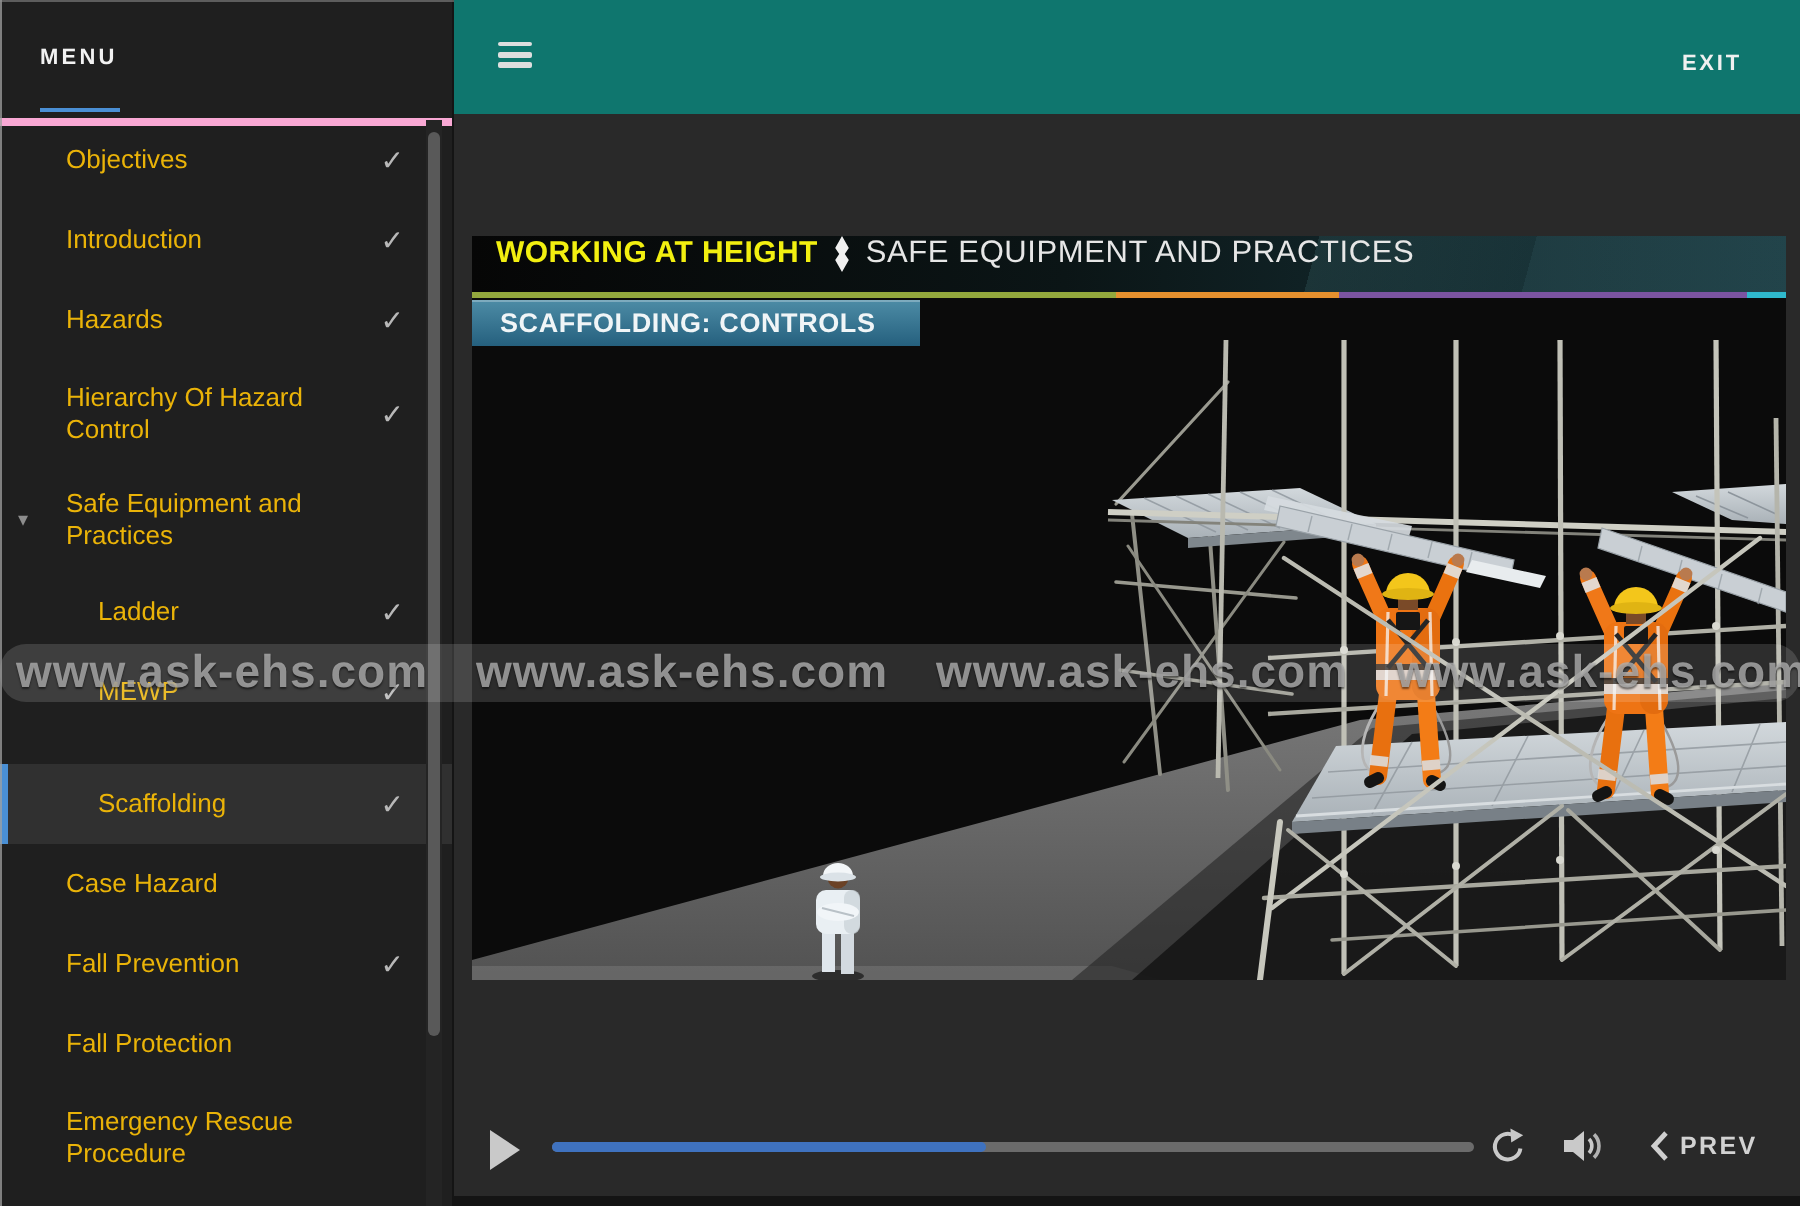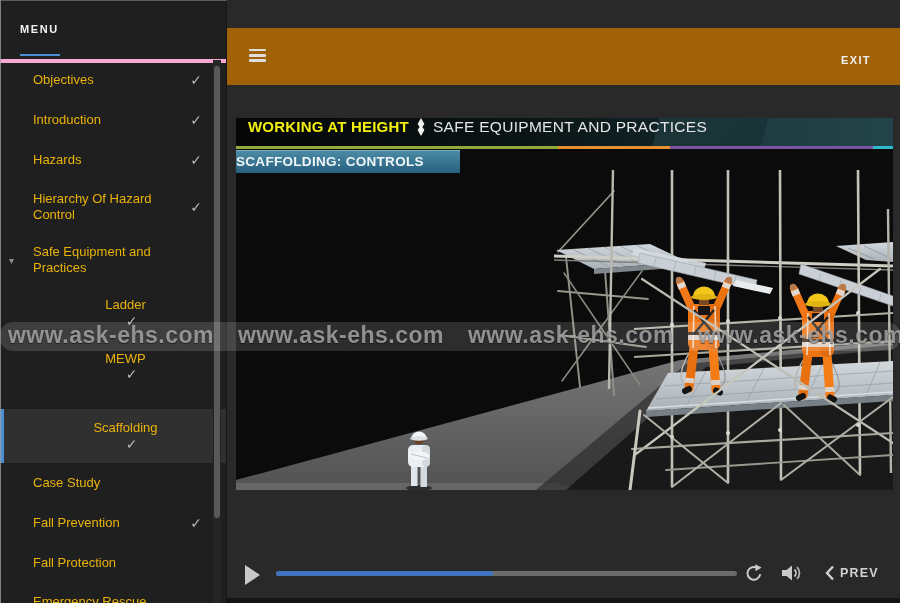--- a/index.html
+++ b/index.html
@@ -11,49 +11,49 @@
   .edge-bottom{position:absolute;left:0;bottom:0;width:100%;height:5px;background:#141414;z-index:5;}
 
   
   #sidebar{position:absolute;left:0;top:0;width:227px;height:603px;background:#1f1f1f;border-right:1px solid #141414;box-sizing:border-box;z-index:10;}
   .menu-header{position:relative;height:59px;border-bottom:4px solid #f9a8d4;}
   .menu-label{position:absolute;left:20px;top:23px;font-size:11px;font-weight:bold;letter-spacing:1.6px;color:#f2f2f2;}
   .menu-underline{position:absolute;left:20px;top:54px;width:40px;height:2px;background:var(--sel,#4a8fd4);}
   #nav{position:absolute;top:60px;left:0;right:0;bottom:0;overflow:hidden;}
   .nav-item{position:relative;box-sizing:border-box;min-height:40px;display:flex;align-items:center;justify-content:space-between;
             padding:11px 24px 11px 33px;cursor:pointer;}
-  .nav-item.lvl2{padding-left:49px;flex-direction:column;}
+  .nav-item.lvl2{padding-left:49px;}
   .nav-item.selected{background:#303030;margin-top:16px;}
   .nav-item.selected::before{content:"";position:absolute;left:0;top:0;bottom:0;width:4px;background:var(--sel,#4a8fd4);}
   .nav-label{max-width:136px;font-size:13px;line-height:15.5px;color:#eab308;}
   .nav-check{flex-shrink:0;width:16px;margin-left:8px;font-size:14px;color:#b8b8b8;text-align:right;}
   .nav-caret{position:absolute;left:9px;top:50%;transform:translateY(-50%);font-size:10px;color:#8d8d8d;}
   .sb-track{position:absolute;top:60px;bottom:0;left:213px;width:8px;background:#242424;}
   .sb-thumb{position:absolute;top:6px;left:1px;width:6px;height:452px;border-radius:3px;background:#595959;}
 
   
-  #topbar{position:absolute;left:227px;top:0;right:0;height:57px;background:#a16207;margin-top:28px;}
+  #topbar{position:absolute;left:227px;top:0;right:0;height:57px;background:#0f766e;}
   .hamburger{position:absolute;left:22px;top:21px;width:17px;height:13px;cursor:pointer;}
   .hamburger span{display:block;height:2.4px;background:#dedede;margin-bottom:2.8px;border-radius:1px;}
   .exit-btn{position:absolute;right:29px;top:26px;font-size:11px;font-weight:bold;letter-spacing:1.4px;color:#f0f0f0;cursor:pointer;}
 
   
   #slide{position:absolute;left:236px;top:118px;width:657px;z-index:8;}
   .title-band{position:relative;height:28px;display:flex;align-items:flex-start;padding-left:12px;box-sizing:border-box;
               background:linear-gradient(90deg,#060606 0%,#0b1516 45%,#12272b 72%,#183godel94%,#17343a 100%);
               background:linear-gradient(90deg,#060606 0%,#0b1516 45%,#12272b 72%,#17343a 100%);overflow:hidden;}
   .title-band::before{content:"";position:absolute;right:0;top:0;width:58%;height:100%;
               background:linear-gradient(105deg,transparent 38%,rgba(70,120,125,.22) 38%,rgba(70,120,125,.10) 66%,rgba(90,150,160,.16) 66%);}
   .title-hl{position:relative;font-size:15px;font-weight:bold;color:var(--hl,#f2ef10);letter-spacing:.2px;white-space:pre;}
   .title-sep{position:relative;margin:0 8px;display:flex;}
   .title-rest{position:relative;font-size:15.5px;color:#e6e6e6;letter-spacing:.3px;white-space:pre;}
   .accent-bar{height:3px;}
   .slide-content{position:relative;height:341px;background:#0b0b0b;overflow:hidden;}
   .subtitle-bar{position:absolute;left:0;top:1px;width:224px;height:23px;z-index:3;display:flex;align-items:center;
-                box-sizing:border-box;background:linear-gradient(180deg,#4d8ca6,#25607e);
+                padding-left:14px;box-sizing:border-box;background:linear-gradient(180deg,#4d8ca6,#25607e);
                 box-shadow:inset 0 1px 0 rgba(255,255,255,.28);font-size:13.5px;font-weight:bold;color:#f0f5f7;letter-spacing:.3px;}
   .scene{position:absolute;left:0;top:0;width:657px;height:341px;display:block;}
 
   
   #watermark-band{position:absolute;left:0;top:322px;width:100%;height:29px;background:rgba(255,255,255,.14);z-index:50;pointer-events:none;border-radius:13px;}
   .wm{position:absolute;top:50%;transform:translate(-50%,-54%);font-size:23px;font-weight:bold;color:rgba(175,175,175,.8);
       text-shadow:0 1px 1px rgba(0,0,0,.5);letter-spacing:.5px;white-space:nowrap;}
 
   
   .play-btn{position:absolute;left:242px;top:564px;width:20px;height:22px;cursor:pointer;z-index:9;}
@@ -103,21 +103,21 @@
         </div>
         <div class="nav-item lvl2">
           <span class="nav-label">MEWP</span>
           <span class="nav-check">✓</span>
         </div>
         <div class="nav-item lvl2 selected">
           <span class="nav-label">Scaffolding</span>
           <span class="nav-check">✓</span>
         </div>
         <div class="nav-item">
-          <span class="nav-label">Case Study</span>
+          <span class="nav-label">Case Hazard</span>
           <span class="nav-check"></span>
         </div>
         <div class="nav-item">
           <span class="nav-label">Fall Prevention</span>
           <span class="nav-check">✓</span>
         </div>
         <div class="nav-item">
           <span class="nav-label">Fall Protection</span>
           <span class="nav-check"></span>
         </div>

